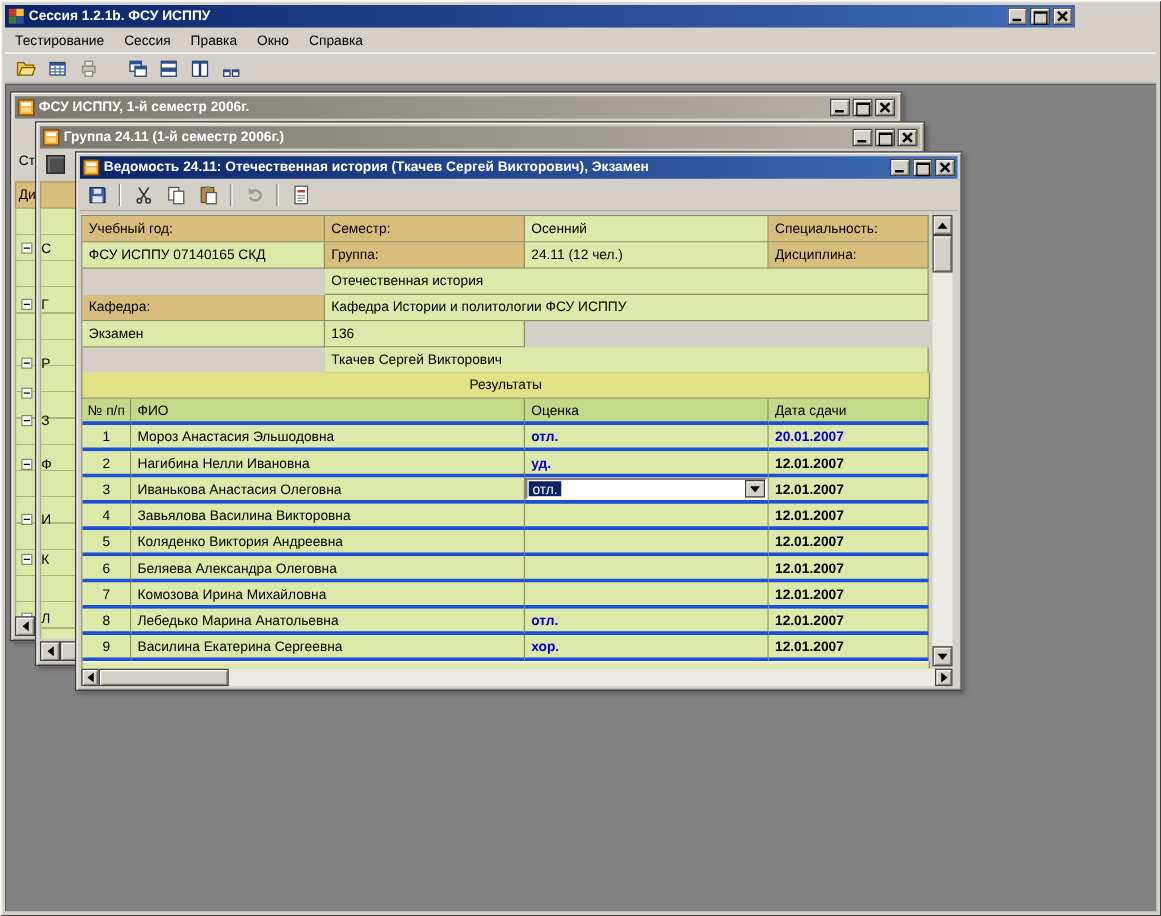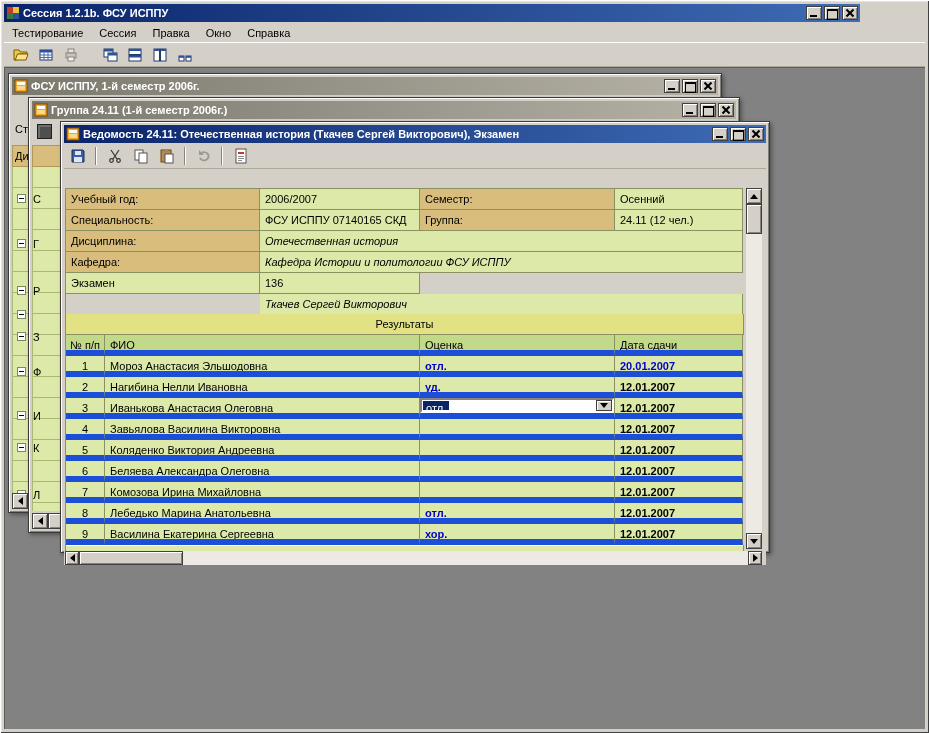--- a/index.html
+++ b/index.html
@@ -64,39 +64,39 @@
             display:flex; align-items:center; justify-content:center; }
   .sb-thumb { position:absolute; background:#d4d0c8; border:1px solid #404040;
               box-shadow: inset 1px 1px 0 #fff, inset -1px -1px 0 #87837b; }
   .t-up    { width:0; height:0; border-left:4px solid transparent; border-right:4px solid transparent; border-bottom:5px solid #000; }
   .t-down  { width:0; height:0; border-left:4px solid transparent; border-right:4px solid transparent; border-top:5px solid #000; }
   .t-left  { width:0; height:0; border-top:4px solid transparent; border-bottom:4px solid transparent; border-right:5px solid #000; }
   .t-right { width:0; height:0; border-top:4px solid transparent; border-bottom:4px solid transparent; border-left:5px solid #000; }
 
   
   .toolbar3 { height:26px; display:flex; align-items:center; gap:3px; padding:1px 2px; border-bottom:1px solid #aca89c; }
-  .client3 { height:380px;margin-top:16px; }
+  .client3 { height:380px; }
 
   .formgrid { position:absolute; left:1px; top:3px; display:grid;
               grid-template-columns:194px 160px 195px 128px; grid-auto-rows:21px;
               border-top:1px solid #8a9060; border-left:1px solid #8a9060; }
   .fc { border-right:1px solid #8a9060; border-bottom:1px solid #8a9060; line-height:20px;
         padding:0 5px; white-space:nowrap; overflow:hidden; }
   .flabel { background:#d9bd7d; }
   .fval   { background:#dce9a9; }
-  .span3  { grid-column:2 / span 3;font-style:italic; }
+  .span3  { grid-column:2 / span 3; }
 
   .resbar { position:absolute; left:1px; top:129px; width:679px; height:21px; background:#e2e285;
             border:1px solid #8a9060; border-top:0; text-align:center; line-height:20px; }
 
   .restable { position:absolute; left:1px; top:150px; display:grid;
               grid-template-columns:39px 315px 195px 128px; grid-auto-rows:21px;
               border-left:1px solid #8a9060; }
   .trow { display:contents; }
-  .tc { border-right:1px solid #8a9060; border-bottom:6px solid #1d4ed8; line-height:20px;
+  .tc { border-right:1px solid #8a9060; border-bottom:3px solid #1d4ed8; line-height:20px;
         padding:0 5px; white-space:nowrap; overflow:hidden; background:#dce9a9; }
   .hc { background:#c3d98a; }
   .num { text-align:center; padding:0 2px; }
   .grade { color:#0000c8; font-weight:bold; }
   .date { font-weight:bold; }
   .blue { color:#0000d0; }
   .partial { position:absolute; left:1px; top:360px; width:679px; height:6px; background:#dce9a9;
              border-left:1px solid #8a9060; border-right:1px solid #8a9060; box-shadow: inset 0 1px 0 #fff; }
 
   
@@ -334,21 +334,20 @@
               <rect x="5" y="10" width="6" height="1" fill="#888"></rect>
               <rect x="5" y="12" width="4" height="1" fill="#888"></rect>
             </svg>
         </span>
       </div>
 
       <div class="client client3">
 
         <div class="formgrid">
           <div class="fc flabel">Учебный год:</div>
-          <div class="fc fval">2006/2007</div>
           <div class="fc flabel">Семестр:</div>
           <div class="fc fval">Осенний</div>
 
           <div class="fc flabel">Специальность:</div>
           <div class="fc fval">ФСУ ИСППУ 07140165 СКД</div>
           <div class="fc flabel">Группа:</div>
           <div class="fc fval">24.11 (12 чел.)</div>
 
           <div class="fc flabel">Дисциплина:</div>
           <div class="fc fval span3">Отечественная история</div>

